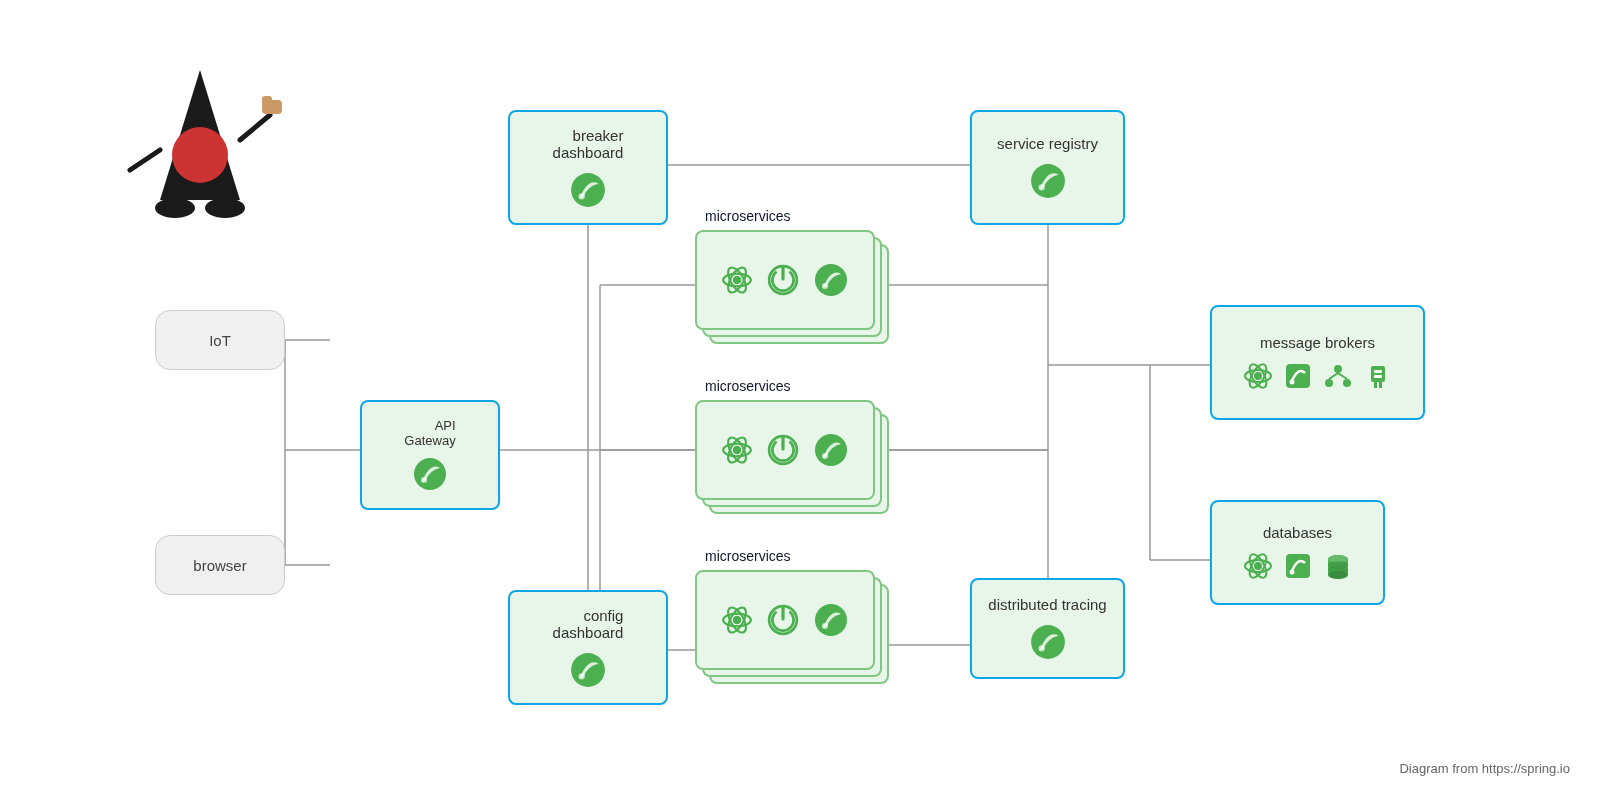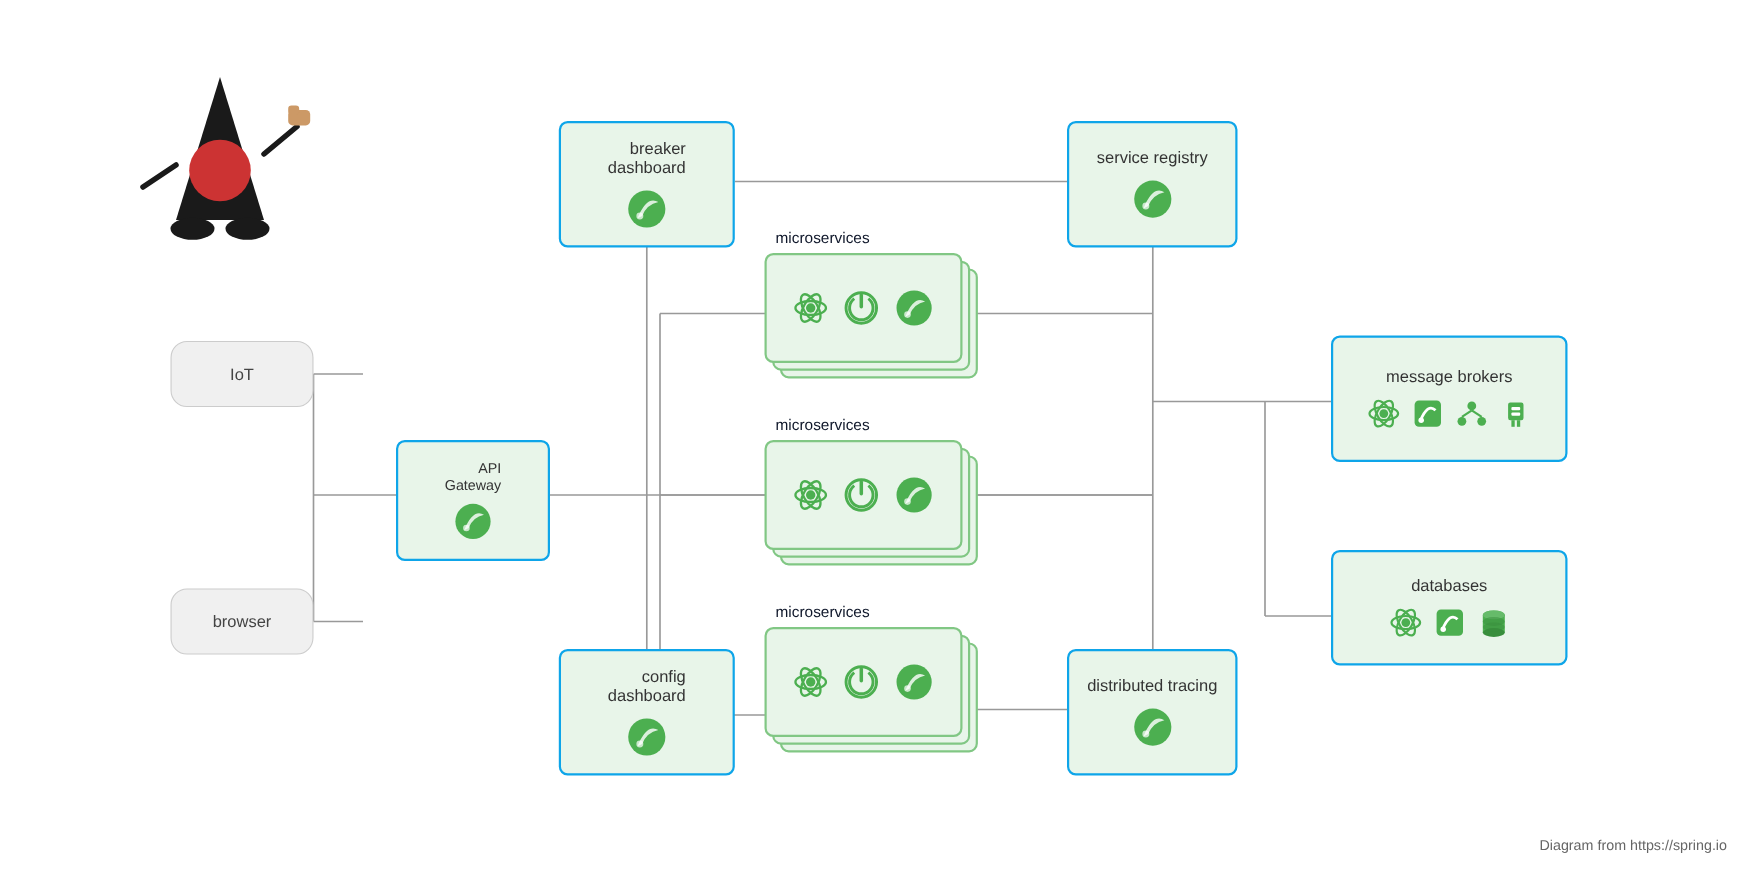--- a/index.html
+++ b/index.html
@@ -170,21 +170,21 @@
 
   <div class="green-box" style="left:508px; top:590px; width:160px; height:115px;">
     <span style="font-size:15px; margin-bottom:10px;">config<br>dashboard</span>
     <svg width="38" height="38" viewBox="0 0 36 36">
       <ellipse cx="18" cy="18" rx="16" ry="16" fill="#4caf50"></ellipse>
       <path d="M10 26 Q18 6 28 12 Q18 14 14 24 Z" fill="#fff" opacity="0.8"></path>
       <circle cx="12" cy="24" r="3" fill="#fff" opacity="0.7"></circle>
     </svg>
   </div>
 
-  <div class="green-box" style="left:970px; top:590px; width:155px; height:115px;">
+  <div class="green-box" style="left:970px; top:578px; width:155px; height:101px;">
     <span style="font-size:15px; margin-bottom:10px;">distributed
 tracing</span>
     <svg width="38" height="38" viewBox="0 0 36 36">
       <ellipse cx="18" cy="18" rx="16" ry="16" fill="#4caf50"></ellipse>
       <path d="M10 26 Q18 6 28 12 Q18 14 14 24 Z" fill="#fff" opacity="0.8"></path>
       <circle cx="12" cy="24" r="3" fill="#fff" opacity="0.7"></circle>
     </svg>
   </div>
 
   <div class="green-box" style="left:1210px; top:305px; width:215px; height:115px;">
@@ -215,21 +215,21 @@
       <svg width="30" height="30" viewBox="0 0 30 30">
         <rect x="8" y="5" width="14" height="16" rx="2" fill="#4caf50"></rect>
         <rect x="11" y="21" width="3" height="6" fill="#4caf50"></rect>
         <rect x="16" y="21" width="3" height="6" fill="#4caf50"></rect>
         <rect x="11" y="9" width="8" height="3" rx="1" fill="#fff"></rect>
         <rect x="11" y="14" width="8" height="3" rx="1" fill="#fff"></rect>
       </svg>
     </div>
   </div>
 
-  <div class="green-box" style="left:1210px; top:500px; width:215px; height:105px;">
+  <div class="green-box" style="left:1210px; top:500px; width:175px; height:105px;">
     <span style="font-size:15px; margin-bottom:10px;">databases</span>
     <div style="display:flex; gap:10px; align-items:center;">
 
       <svg width="30" height="30" viewBox="0 0 30 30">
         <circle cx="15" cy="15" r="4" fill="#4caf50"></circle>
         <ellipse cx="15" cy="15" rx="13" ry="6" fill="none" stroke="#4caf50" stroke-width="2"></ellipse>
         <ellipse cx="15" cy="15" rx="13" ry="6" fill="none" stroke="#4caf50" stroke-width="2" transform="rotate(60 15 15)"></ellipse>
         <ellipse cx="15" cy="15" rx="13" ry="6" fill="none" stroke="#4caf50" stroke-width="2" transform="rotate(120 15 15)"></ellipse>
       </svg>
 

